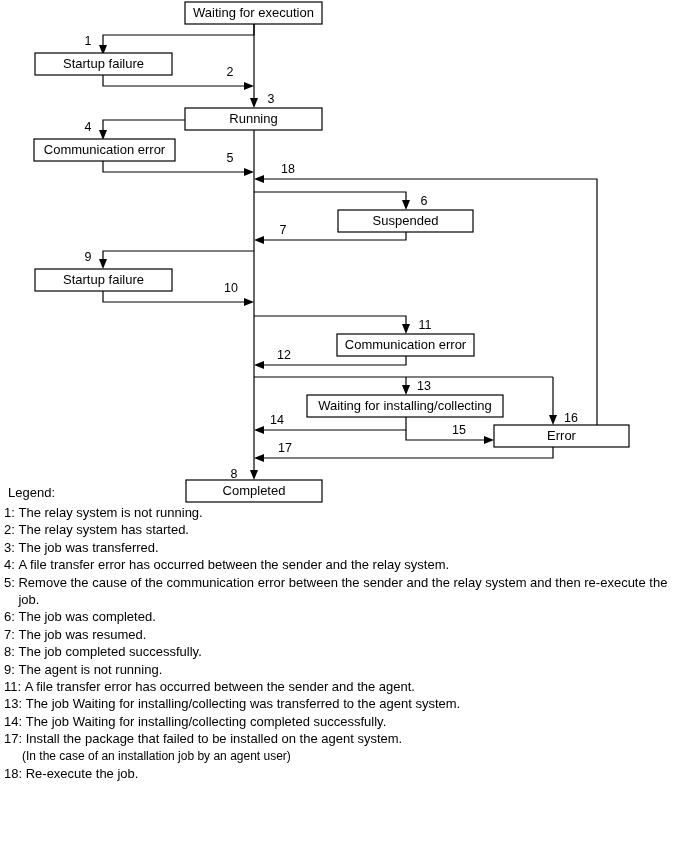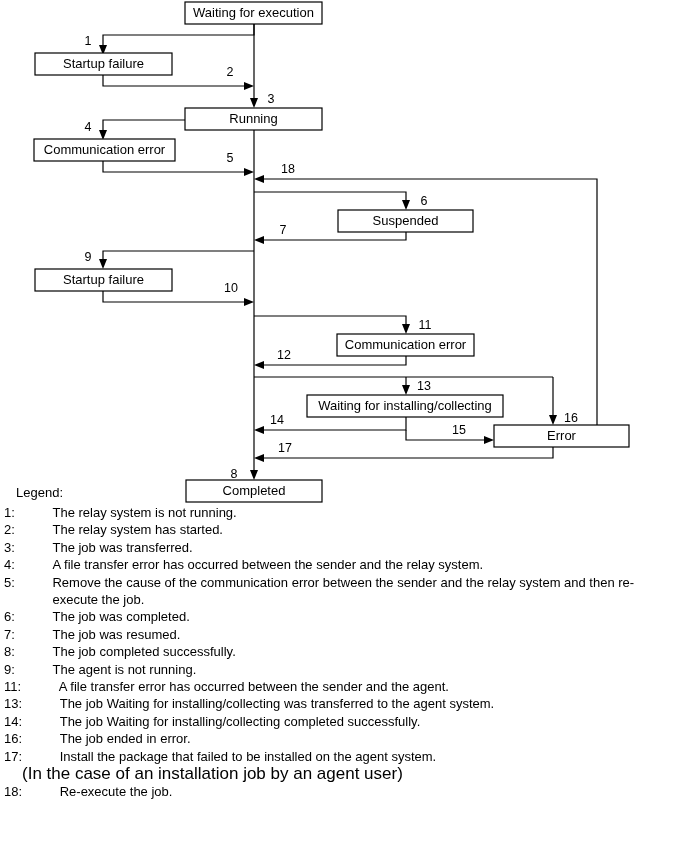--- a/index.html
+++ b/index.html
@@ -55,45 +55,44 @@
   }
   #legend {
     position: absolute;
     left: 4px;
     top: 484px;
     width: 668px;
   }
   .legend-title {
     font-size: 13px;
     line-height: 17px;
-    margin: 0 0 3px 12px;
+    margin: 0 0 3px 4px;
     font-family: "Liberation Sans", sans-serif;
   }
   .legend-list {
     margin: 0;
     padding: 0;
     list-style: none;
   }
   .legend-item {
     display: flex;
     font-size: 13px;
     line-height: 17.4px;
     font-family: "Liberation Sans", sans-serif;
     align-items: flex-start;
   }
   .legend-num {
     flex: 0 0 auto;
     white-space: pre;
   }
   .legend-text {
     flex: 1 1 auto;
-    margin-left: 34px;
   }
   .legend-cont {
-    font-size: 17px;
+    font-size: 12px;
     line-height: 17.4px;
     padding-left: 18px;
     font-family: "Liberation Sans", sans-serif;
   }
 </style>
 </head>
 <body>
 
 <div id="diagram-area">
   <svg id="flow" width="676" height="510" viewBox="0 0 676 510" xmlns="http://www.w3.org/2000/svg">
@@ -267,24 +266,20 @@
     </li>
     <li class="legend-item">
       <span class="legend-num">13: </span>
       <span class="legend-text">The job Waiting for installing/collecting was transferred to the agent system.</span>
     </li>
     <li class="legend-item">
       <span class="legend-num">14: </span>
       <span class="legend-text">The job Waiting for installing/collecting completed successfully.</span>
     </li>
     <li class="legend-item">
-      <span class="legend-num">16: </span>
-      <span class="legend-text">The job ended in error.</span>
-    </li>
-    <li class="legend-item">
       <span class="legend-num">17: </span>
       <span class="legend-text">Install the package that failed to be installed on the agent system.</span>
     </li>
     <li class="legend-cont">(In the case of an installation job by an agent user)</li>
     <li class="legend-item">
       <span class="legend-num">18: </span>
       <span class="legend-text">Re-execute the job.</span>
     </li>
   </ul>
 </div>

